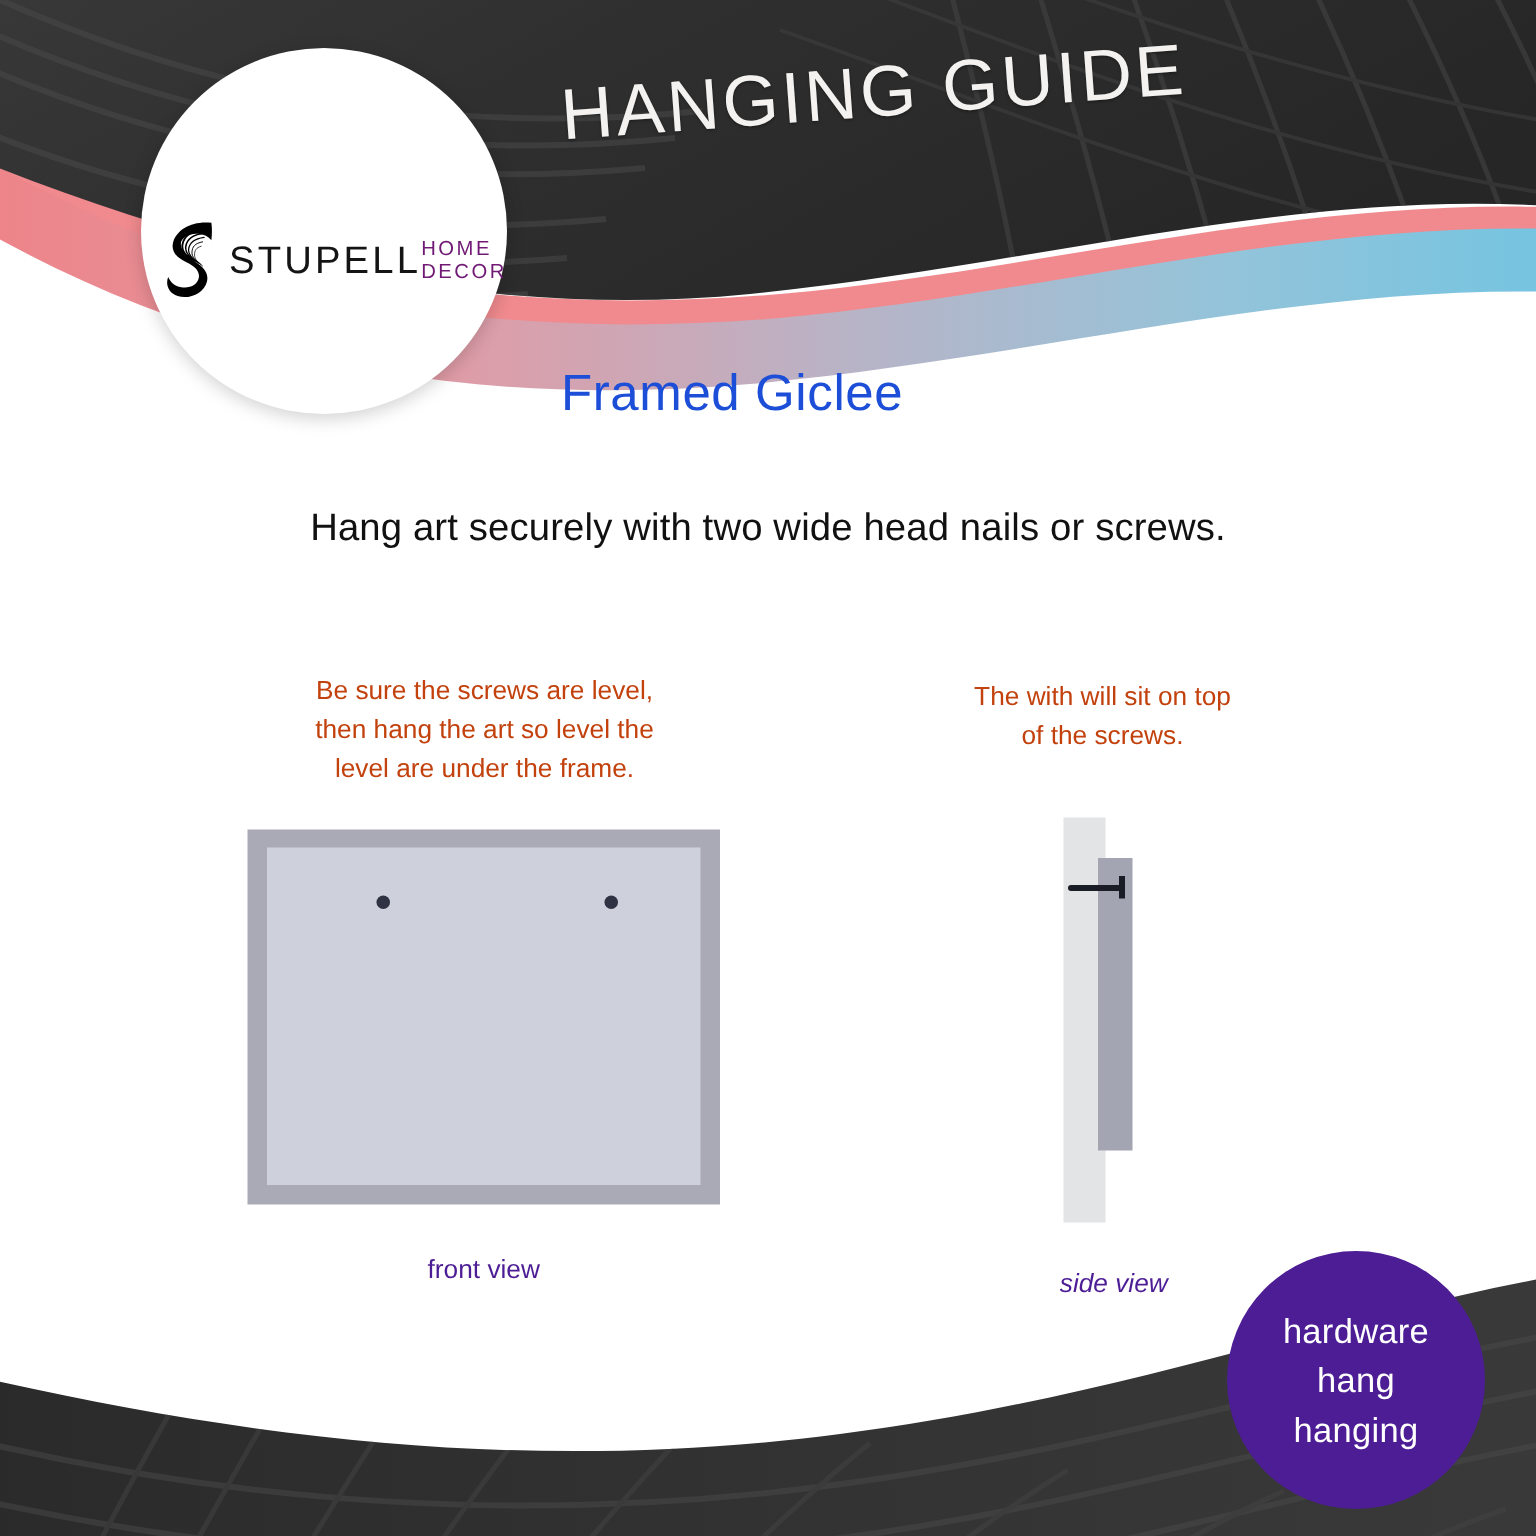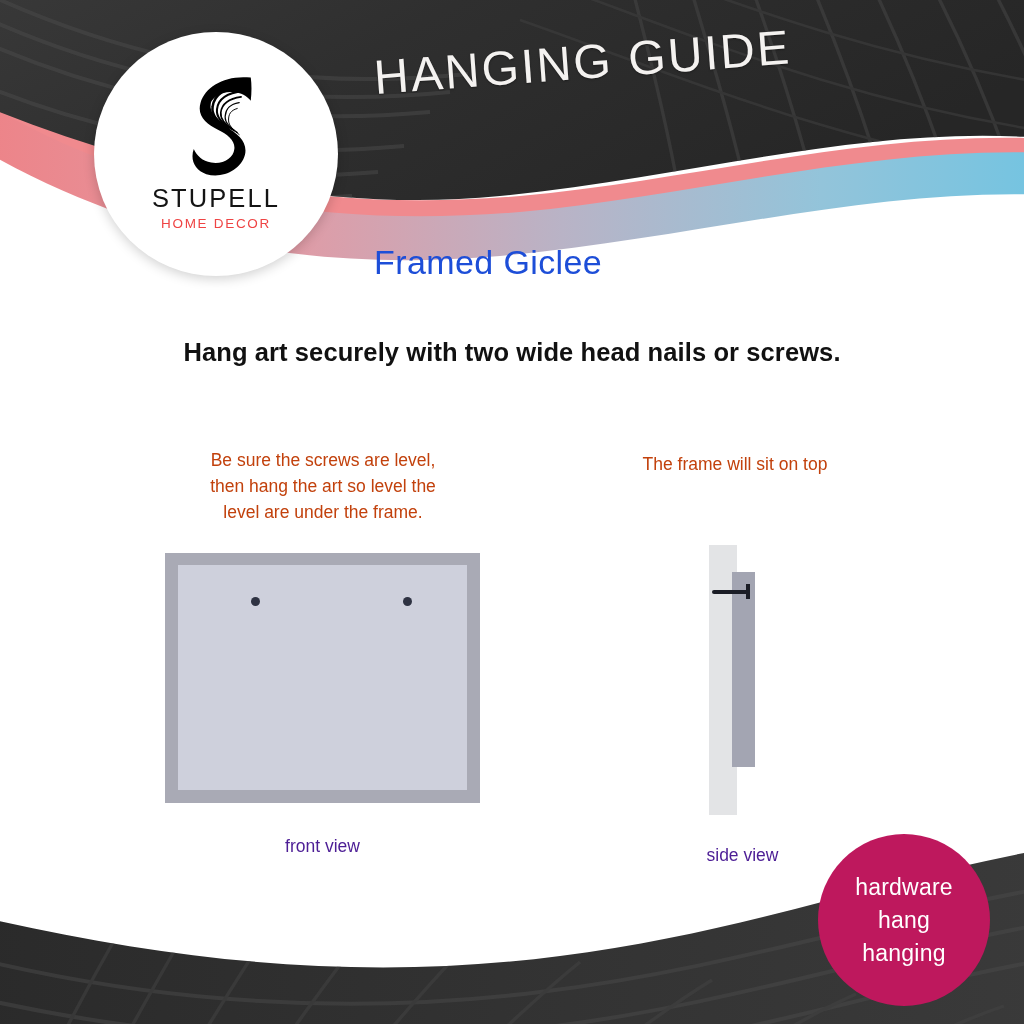--- a/index.html
+++ b/index.html
@@ -25,39 +25,39 @@
 
   
   .logo-badge {
     position: absolute;
     left: 94px; top: 32px;
     width: 244px; height: 244px;
     border-radius: 50%;
     background: #ffffff;
     box-shadow: 0 3px 12px rgba(0,0,0,0.18);
     display: flex;
-    flex-direction: column;
+    flex-direction: row;
     align-items: center;
     justify-content: flex-start;
     padding-top: 34px;
     z-index: 40;
   }
   .logo-mark { width: 116px; height: 112px; display:block; }
   .logo-name {
     font-size: 25.5px;
     letter-spacing: 2.1px;
     color: #141414;
     font-weight: 400;
     margin-top: 6px;
     font-family: "Liberation Sans", sans-serif;
   }
   .logo-sub {
     font-size: 13.5px;
     letter-spacing: 1.7px;
-    color: #ef4444;
+    color: #701a75;
     margin-top: 3px;
     font-family: "Liberation Sans", sans-serif;
   }
 
   
   .header-title {
     position: absolute;
     left: 374px; top: 50px;
     font-size: 48px;
     font-weight: 400;
@@ -82,21 +82,21 @@
     z-index: 20;
   }
 
   
   .main-instruction {
     position: absolute;
     left: 0; right: 0; top: 338px;
     text-align: center;
     font-size: 25.5px;
     color: #111111;
-    font-weight: 700;
+    font-weight: 400;
     letter-spacing: 0.1px;
     z-index: 20;
   }
 
   
   .caption {
     position: absolute;
     text-align: center;
     font-size: 17.5px;
     line-height: 26px;
@@ -166,29 +166,29 @@
 
   
   .view-label {
     position: absolute;
     font-size: 17.5px;
     color: #4c1d95;
     text-align: center;
     z-index: 20;
   }
   .view-label.front { left: 165px; top: 836px; width: 315px; }
-  .view-label.side  { left: 665px; top: 845px; width: 155px; }
+  .view-label.side  { left: 665px; top: 845px; width: 155px; font-style: italic; }
 
   
   .badge-circle {
     position: absolute;
     left: 818px; top: 834px;
     width: 172px; height: 172px;
     border-radius: 50%;
-    background: #be185d;
+    background: #4c1d95;
     display: flex;
     flex-direction: column;
     align-items: center;
     justify-content: center;
     z-index: 50;
   }
   .badge-line {
     color: #ffffff;
     font-size: 23px;
     line-height: 33px;
@@ -324,21 +324,22 @@
 
   <div class="main-instruction">Hang art securely with two wide head nails or screws.</div>
 
   <div class="caption front">
     <div>Be sure the screws are level,</div>
     <div>then hang the art so level the</div>
     <div>level are under the frame.</div>
   </div>
 
   <div class="caption side">
-    <div>The frame will sit on top</div>
+    <div>The with will sit on top</div>
+    <div>of the screws.</div>
   </div>
 
   <div class="front-view">
     <div class="front-view-inner">
       <span class="screw-dot left"></span>
       <span class="screw-dot right"></span>
     </div>
   </div>
 
   <div class="side-view">

